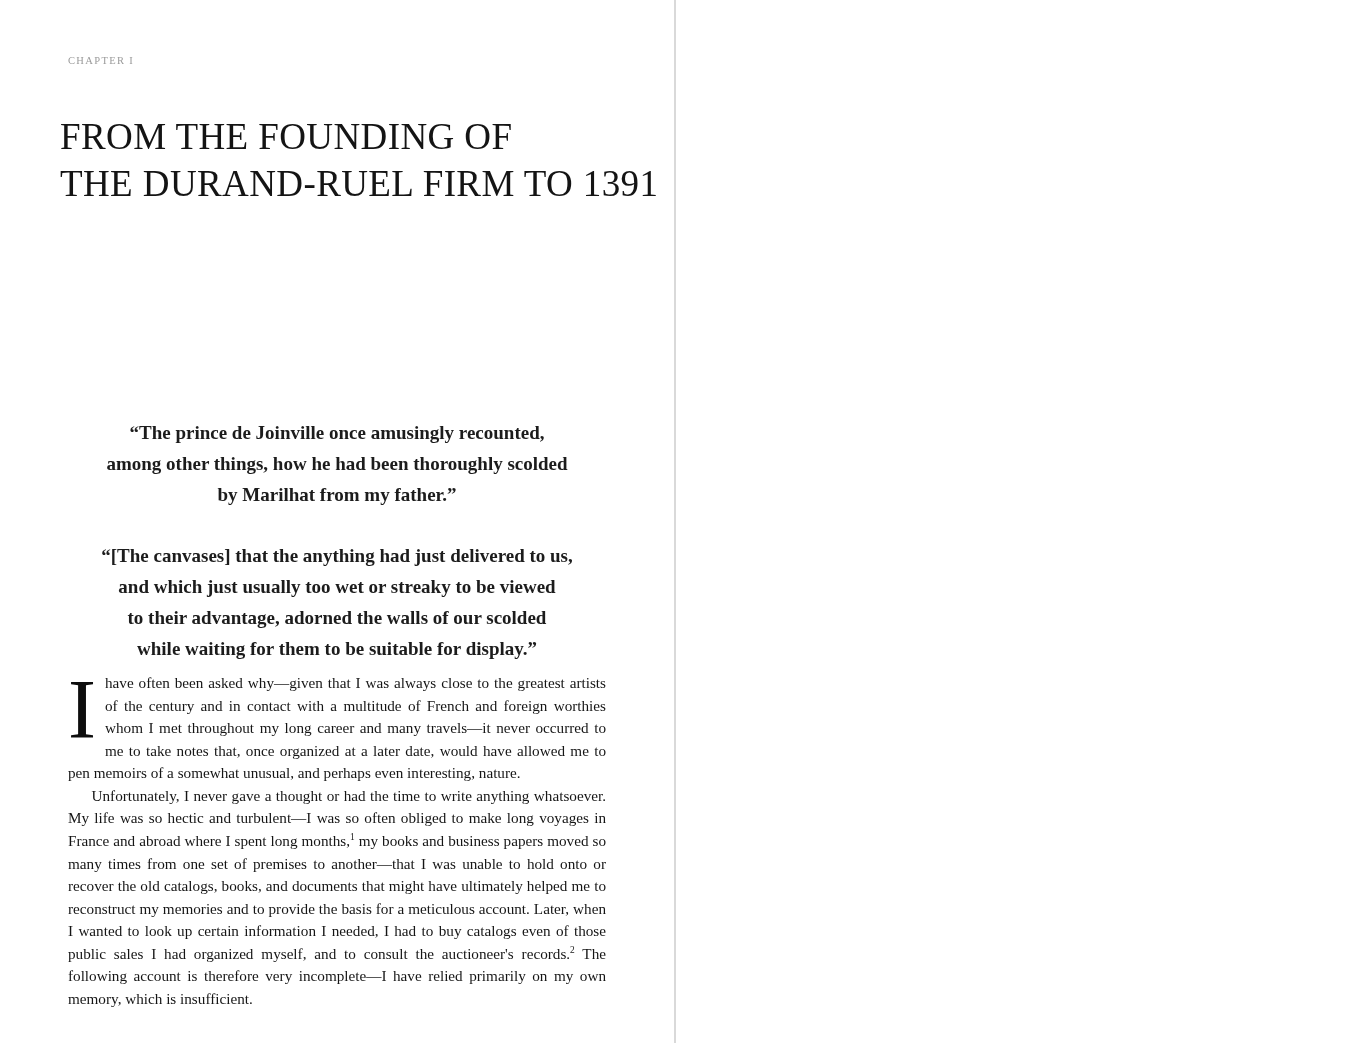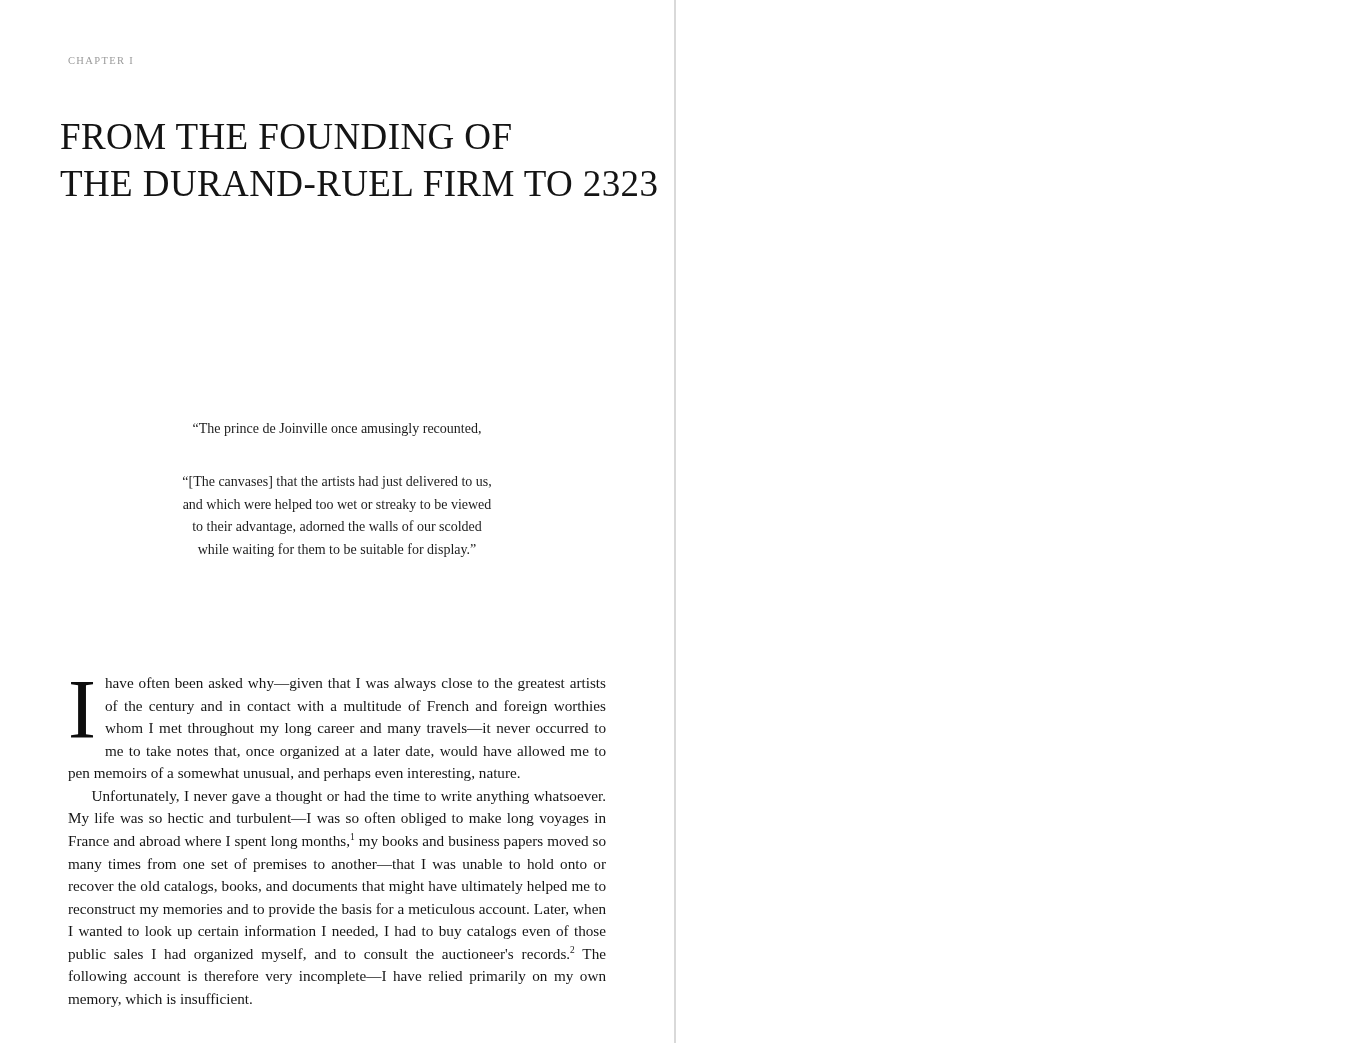--- a/index.html
+++ b/index.html
@@ -69,23 +69,24 @@
 
   
   .epigraphs {
     position: absolute;
     left: 68px;
     top: 418px;
     width: 538px;
   }
   .epigraph {
     text-align: center;
-    font-size: 14px;
+    font-size: 19px;
     line-height: 1.63;
     color: #1c1c1c;
+    font-weight: bold;
   }
   .epigraph + .epigraph { margin-top: 30px; }
   .epigraph .eline { display: block; }
 
   
   .col {
     position: absolute;
     text-align: justify;
     font-size: 15.2px;
     line-height: 1.485;
@@ -120,30 +121,32 @@
 <div class="spread">
 
   <div class="page page-left">
 
     <div class="runhead runhead-left">
       <span>CHAPTER I</span>
     </div>
 
     <h1 class="chapter-title">
       <span class="tline">FROM THE FOUNDING OF</span>
-      <span class="tline">THE DURAND-RUEL FIRM TO 2323</span>
+      <span class="tline">THE DURAND-RUEL FIRM TO 1391</span>
     </h1>
 
     <div class="epigraphs">
       <div class="epigraph">
         <span class="eline">“The prince de Joinville once amusingly recounted,</span>
+        <span class="eline">among other things, how he had been thoroughly scolded</span>
+        <span class="eline">by Marilhat from my father.”</span>
       </div>
       <div class="epigraph">
-        <span class="eline">“[The canvases] that the artists had just delivered to us,</span>
-        <span class="eline">and which were helped too wet or streaky to be viewed</span>
+        <span class="eline">“[The canvases] that the anything had just delivered to us,</span>
+        <span class="eline">and which just usually too wet or streaky to be viewed</span>
         <span class="eline">to their advantage, adorned the walls of our scolded</span>
         <span class="eline">while waiting for them to be suitable for display.”</span>
       </div>
     </div>
 
     <div class="col col-left">
       <p class="first"><span class="dropcap">I</span><span> have often been asked why—given that I was always close to the greatest artists of the century and in contact with a multitude of French and foreign worthies whom I met throughout my long career and many travels—it never occurred to me to take notes that, once organized at a later date, would have allowed me to pen memoirs of a somewhat unusual, and perhaps even interesting, nature.</span></p>
       <p><span>Unfortunately, I never gave a thought or had the time to write anything whatsoever. My life was so hectic and turbulent—I was so often obliged to make long voyages in France and abroad where I spent long months,</span><sup class="fn">1</sup><span> my books and business papers moved so many times from one set of premises to another—that I was unable to hold onto or recover the old catalogs, books, and documents that might have ultimately helped me to reconstruct my memories and to provide the basis for a meticulous account. Later, when I wanted to look up certain information I needed, I had to buy catalogs even of those public sales I had organized myself, and to consult the auctioneer's records.</span><sup class="fn">2</sup><span> The following account is therefore very incomplete—I have relied primarily on my own memory, which is insufficient.</span></p>
     </div>
   </div>

